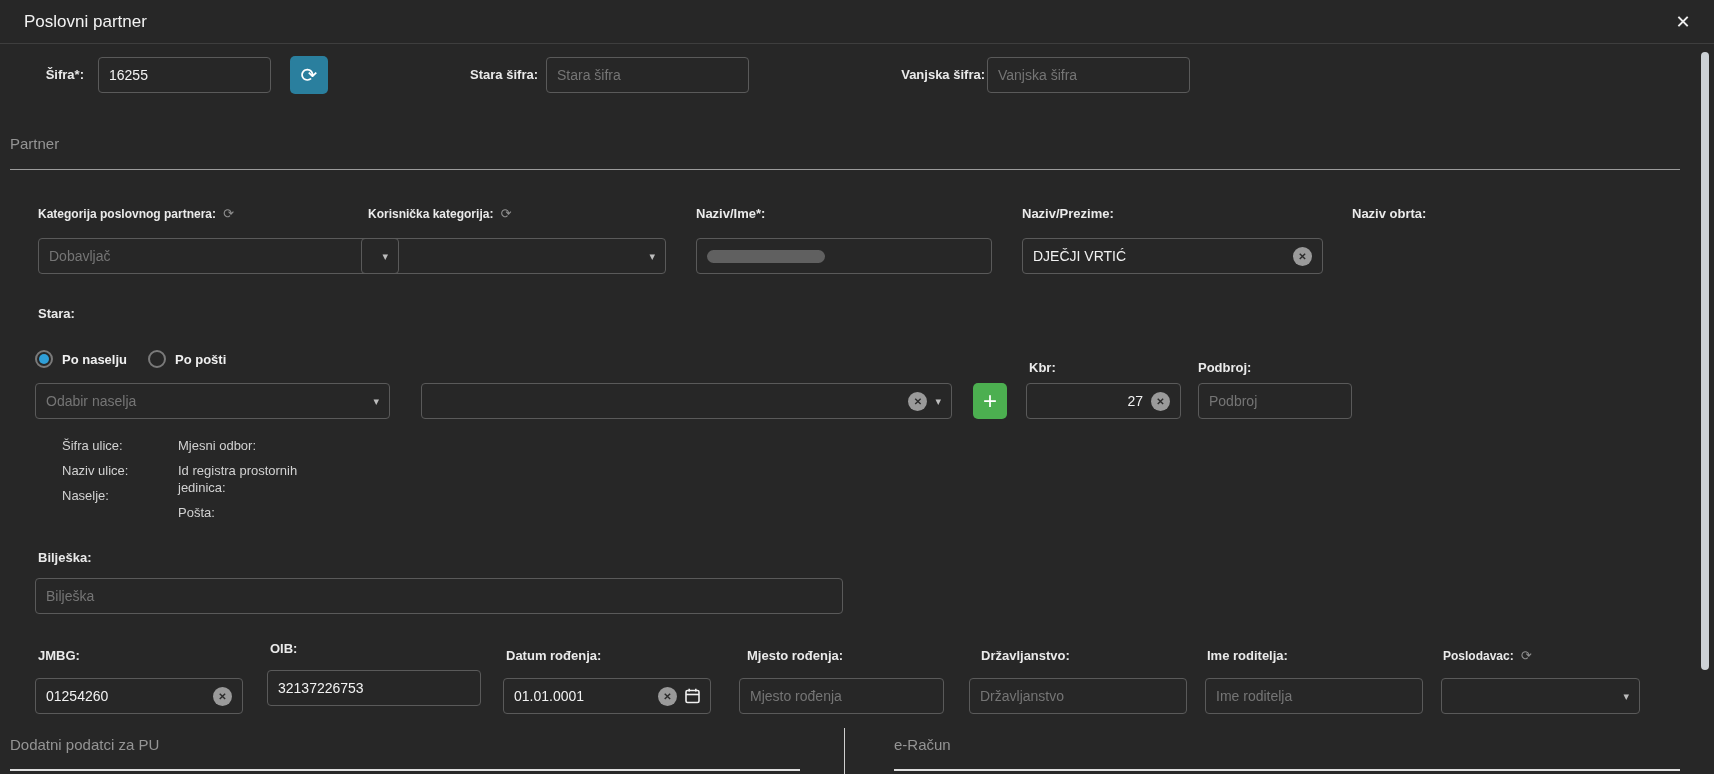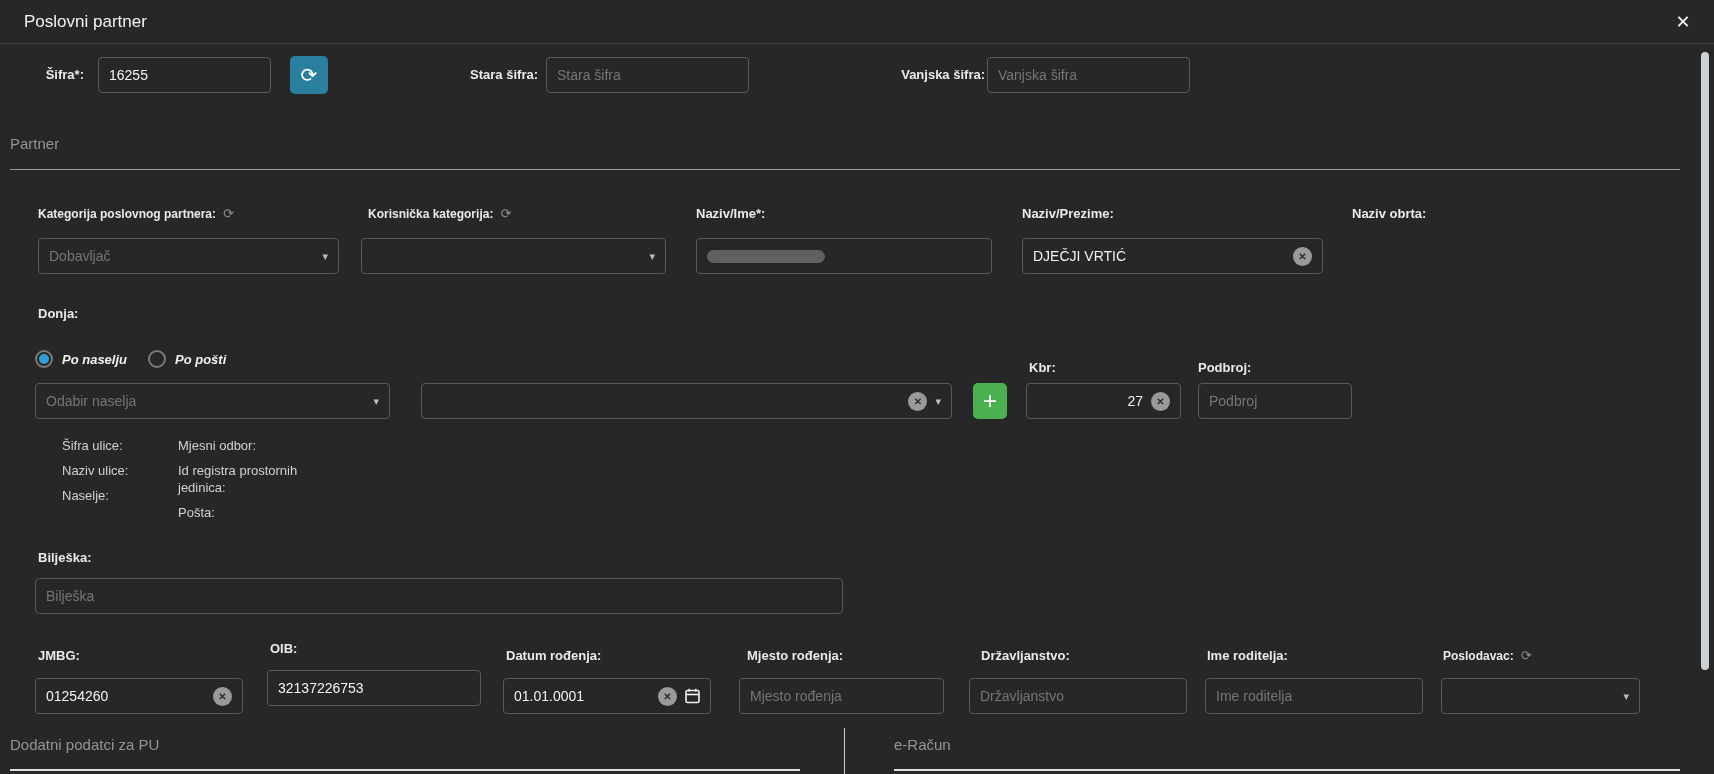--- a/index.html
+++ b/index.html
@@ -24,21 +24,21 @@
   input.field::placeholder{color:#757575;opacity:1;}
   .ph{color:#757575;}
   .grow{flex:1;}
   .caret{color:#bdbdbd;font-size:11px;flex:none;font-family:"DejaVu Sans",sans-serif;}
   .clear{width:19px;height:19px;border-radius:50%;background:#9a9a9a;color:#2b2b2b;font-size:10px;font-weight:700;
          display:flex;align-items:center;justify-content:center;flex:none;cursor:pointer;}
   .iconbtn{position:absolute;border:none;border-radius:5px;display:flex;align-items:center;justify-content:center;
            color:#fff;cursor:pointer;padding:0;}
   .refresh-big{background:#2a7f9e;font-size:20px;font-family:"DejaVu Sans",sans-serif;}
   .plus{background:#4caf50;font-size:24px;line-height:1;}
-  .radio-item{position:absolute;display:flex;align-items:center;gap:9px;font-size:13px;font-weight:600;color:#f0f0f0;cursor:pointer;font-style:italic;}
+  .radio-item{position:absolute;display:flex;align-items:center;gap:9px;font-size:13px;font-weight:600;color:#f0f0f0;cursor:pointer;}
   .rc{width:18px;height:18px;border:2px solid #7a7a7a;border-radius:50%;box-sizing:border-box;position:relative;flex:none;}
   .rc.sel::after{content:"";position:absolute;inset:2px;border-radius:50%;background:#2f9fd8;}
   .subcol{position:absolute;display:flex;flex-direction:column;gap:8px;font-size:13px;color:#d2d2d2;line-height:17px;}
   .pill{width:118px;height:13px;border-radius:7px;background:#606060;flex:none;}
   .street-text{white-space:pre;overflow:hidden;text-overflow:ellipsis;}
   .scrollthumb{position:absolute;left:1701px;top:52px;width:8px;height:618px;border-radius:4px;background:#ccd1d6;}
   .vdiv{position:absolute;width:1px;background:#cfcfcf;}
   .underline{position:absolute;height:2px;background:#dedede;}
   .cal{flex:none;display:flex;align-items:center;cursor:pointer;}
 </style>
@@ -76,39 +76,39 @@
     <span class="mini-refresh">⟳</span>
   </div>
   <div class="lblrow" style="left:368px;top:206px;">
     <span class="t">Korisnička kategorija:</span>
     <span class="mini-refresh">⟳</span>
   </div>
   <div class="lbl" style="left:696px;top:206px;">Naziv/Ime*:</div>
   <div class="lbl" style="left:1022px;top:206px;">Naziv/Prezime:</div>
   <div class="lbl" style="left:1352px;top:206px;">Naziv obrta:</div>
 
-  <div class="field" style="left:38px;top:238px;width:301px;">
+  <div class="field" style="left:38px;top:238px;width:361px;">
     <span class="ph">Dobavljač</span>
     <span class="grow"></span>
     <span class="caret">▾</span>
   </div>
   <div class="field" style="left:361px;top:238px;width:305px;">
     <span class="grow"></span>
     <span class="caret">▾</span>
   </div>
   <div class="field" style="left:696px;top:238px;width:296px;">
     <span class="pill"></span>
   </div>
   <div class="field" style="left:1022px;top:238px;width:301px;">
     <span>DJEČJI VRTIĆ</span>
     <span class="grow"></span>
     <span class="clear">✕</span>
   </div>
 
-  <div class="lbl" style="left:38px;top:306px;">Donja:</div>
+  <div class="lbl" style="left:38px;top:306px;">Stara:</div>
 
   <div class="radio-item" style="left:35px;top:350px;">
     <span class="rc sel"></span>
     <span>Po naselju</span>
   </div>
   <div class="radio-item" style="left:148px;top:350px;">
     <span class="rc"></span>
     <span>Po pošti</span>
   </div>
 

